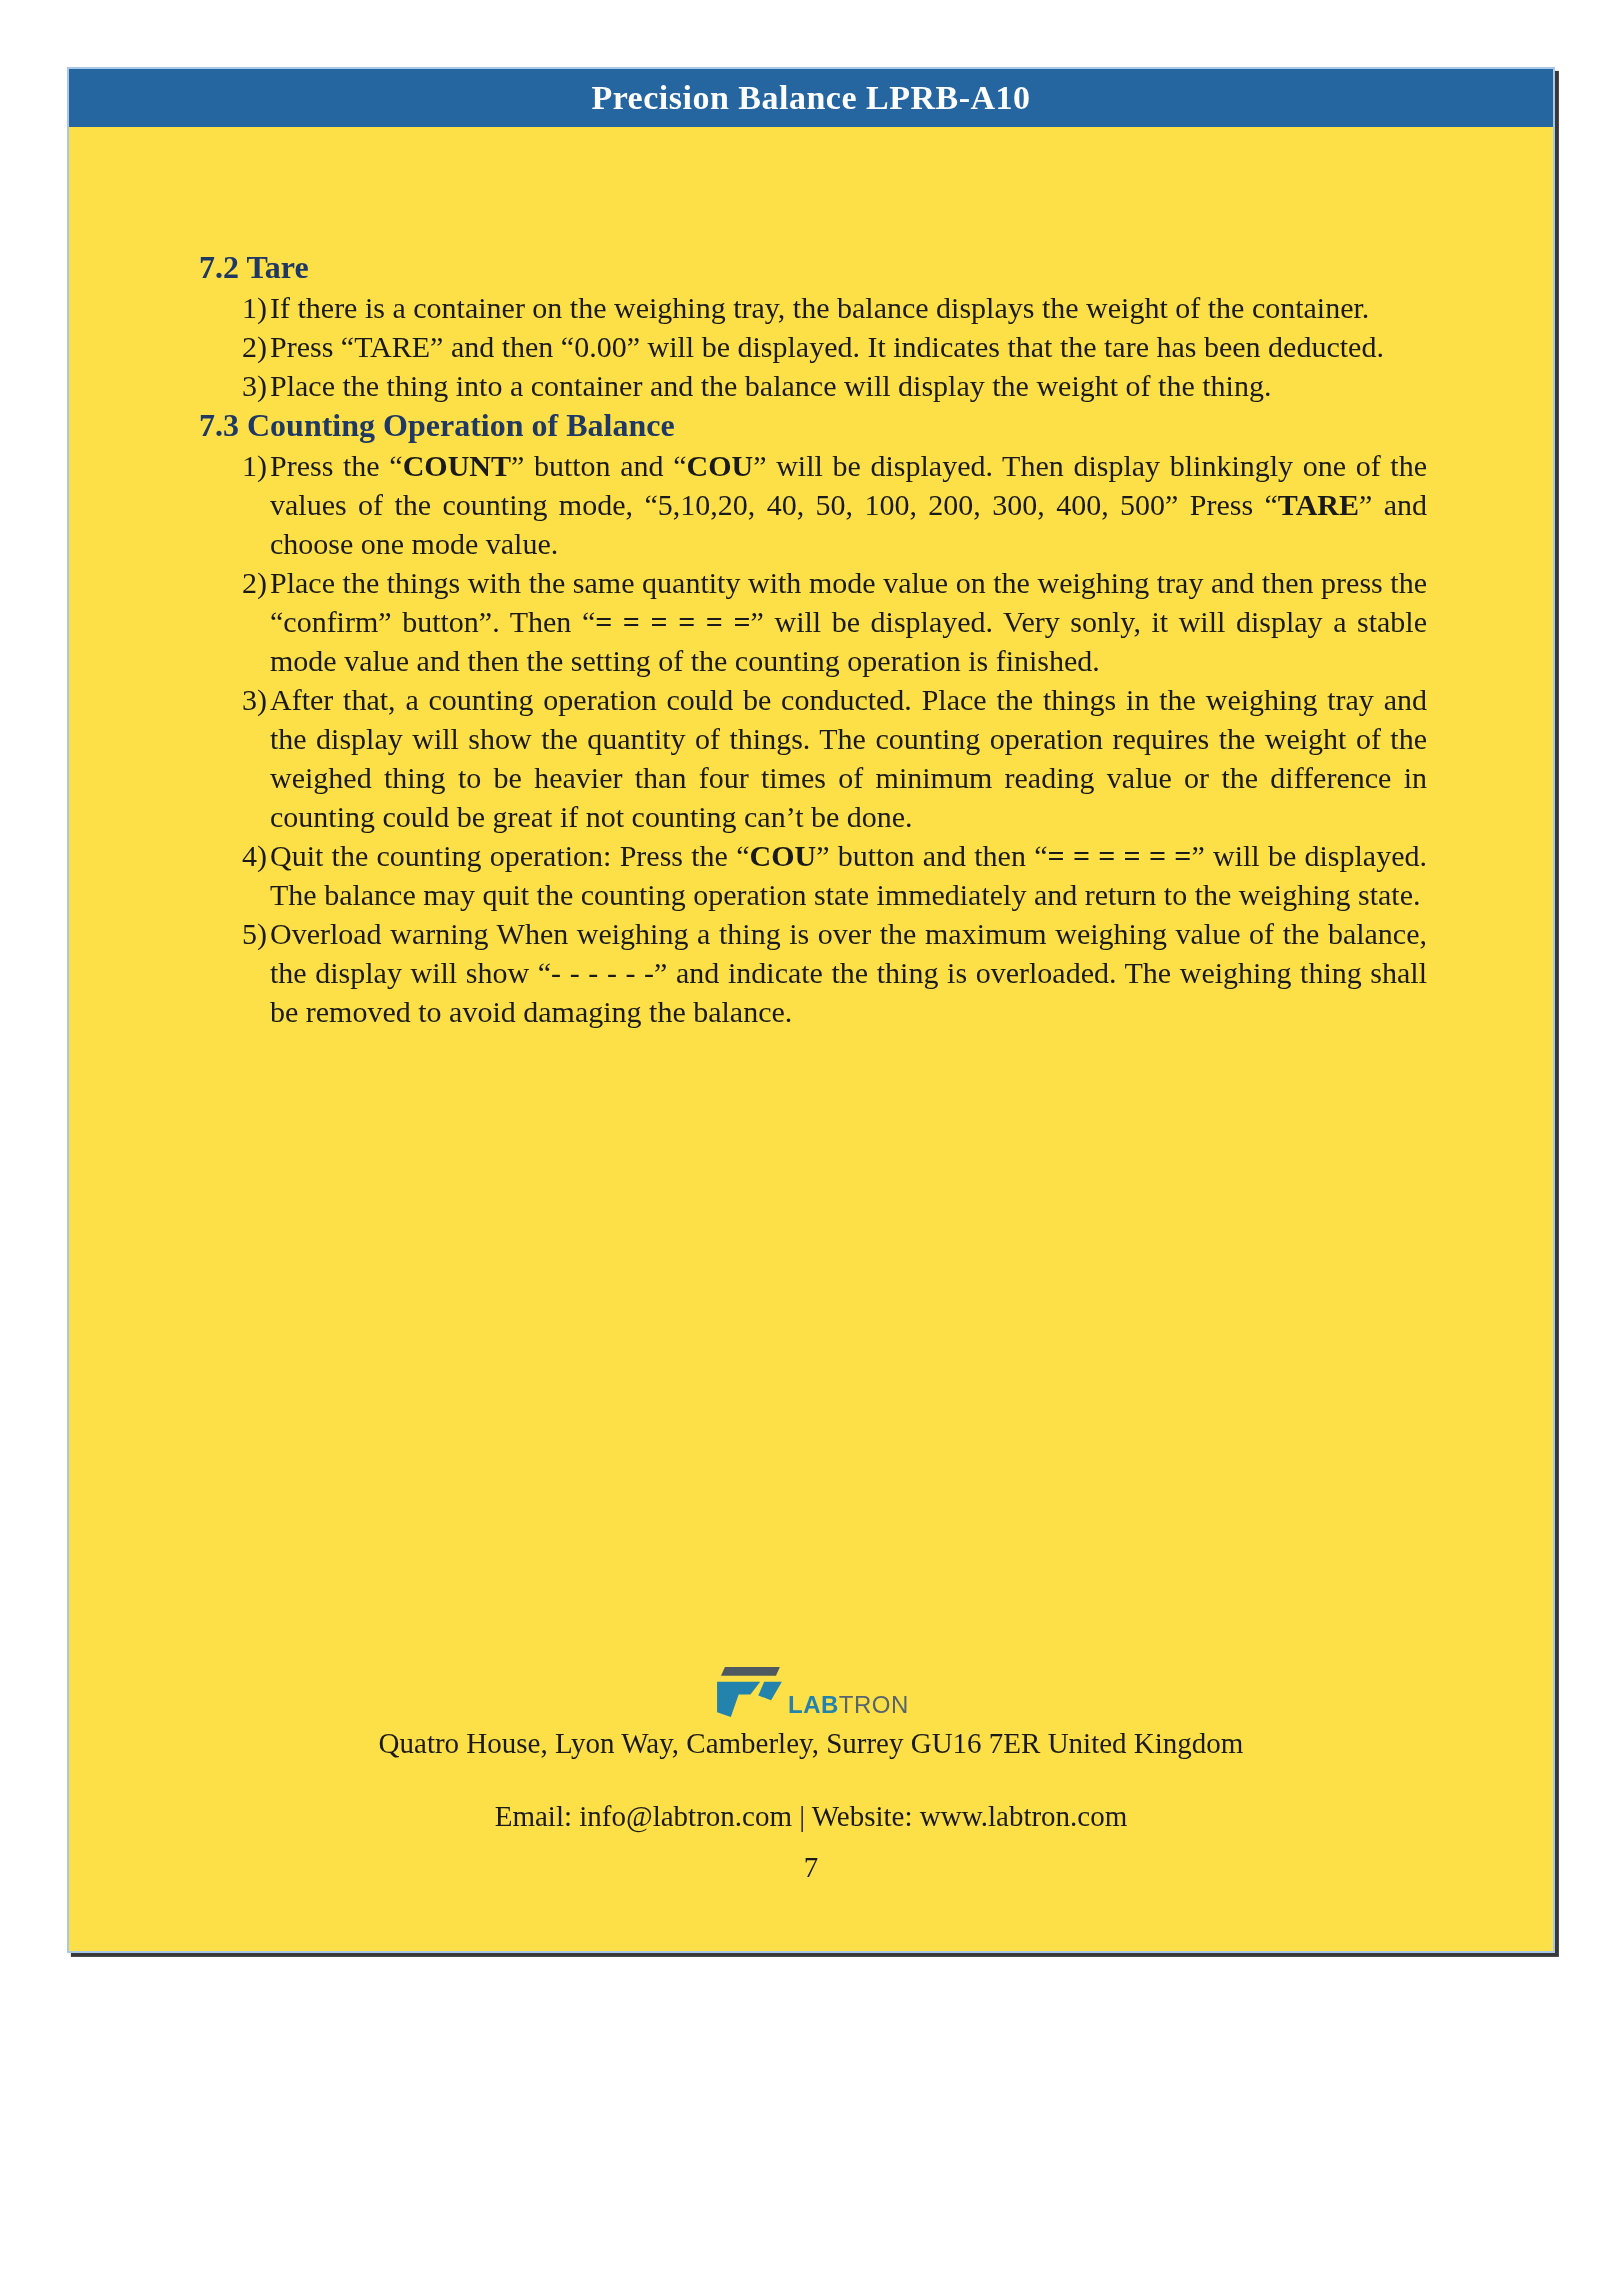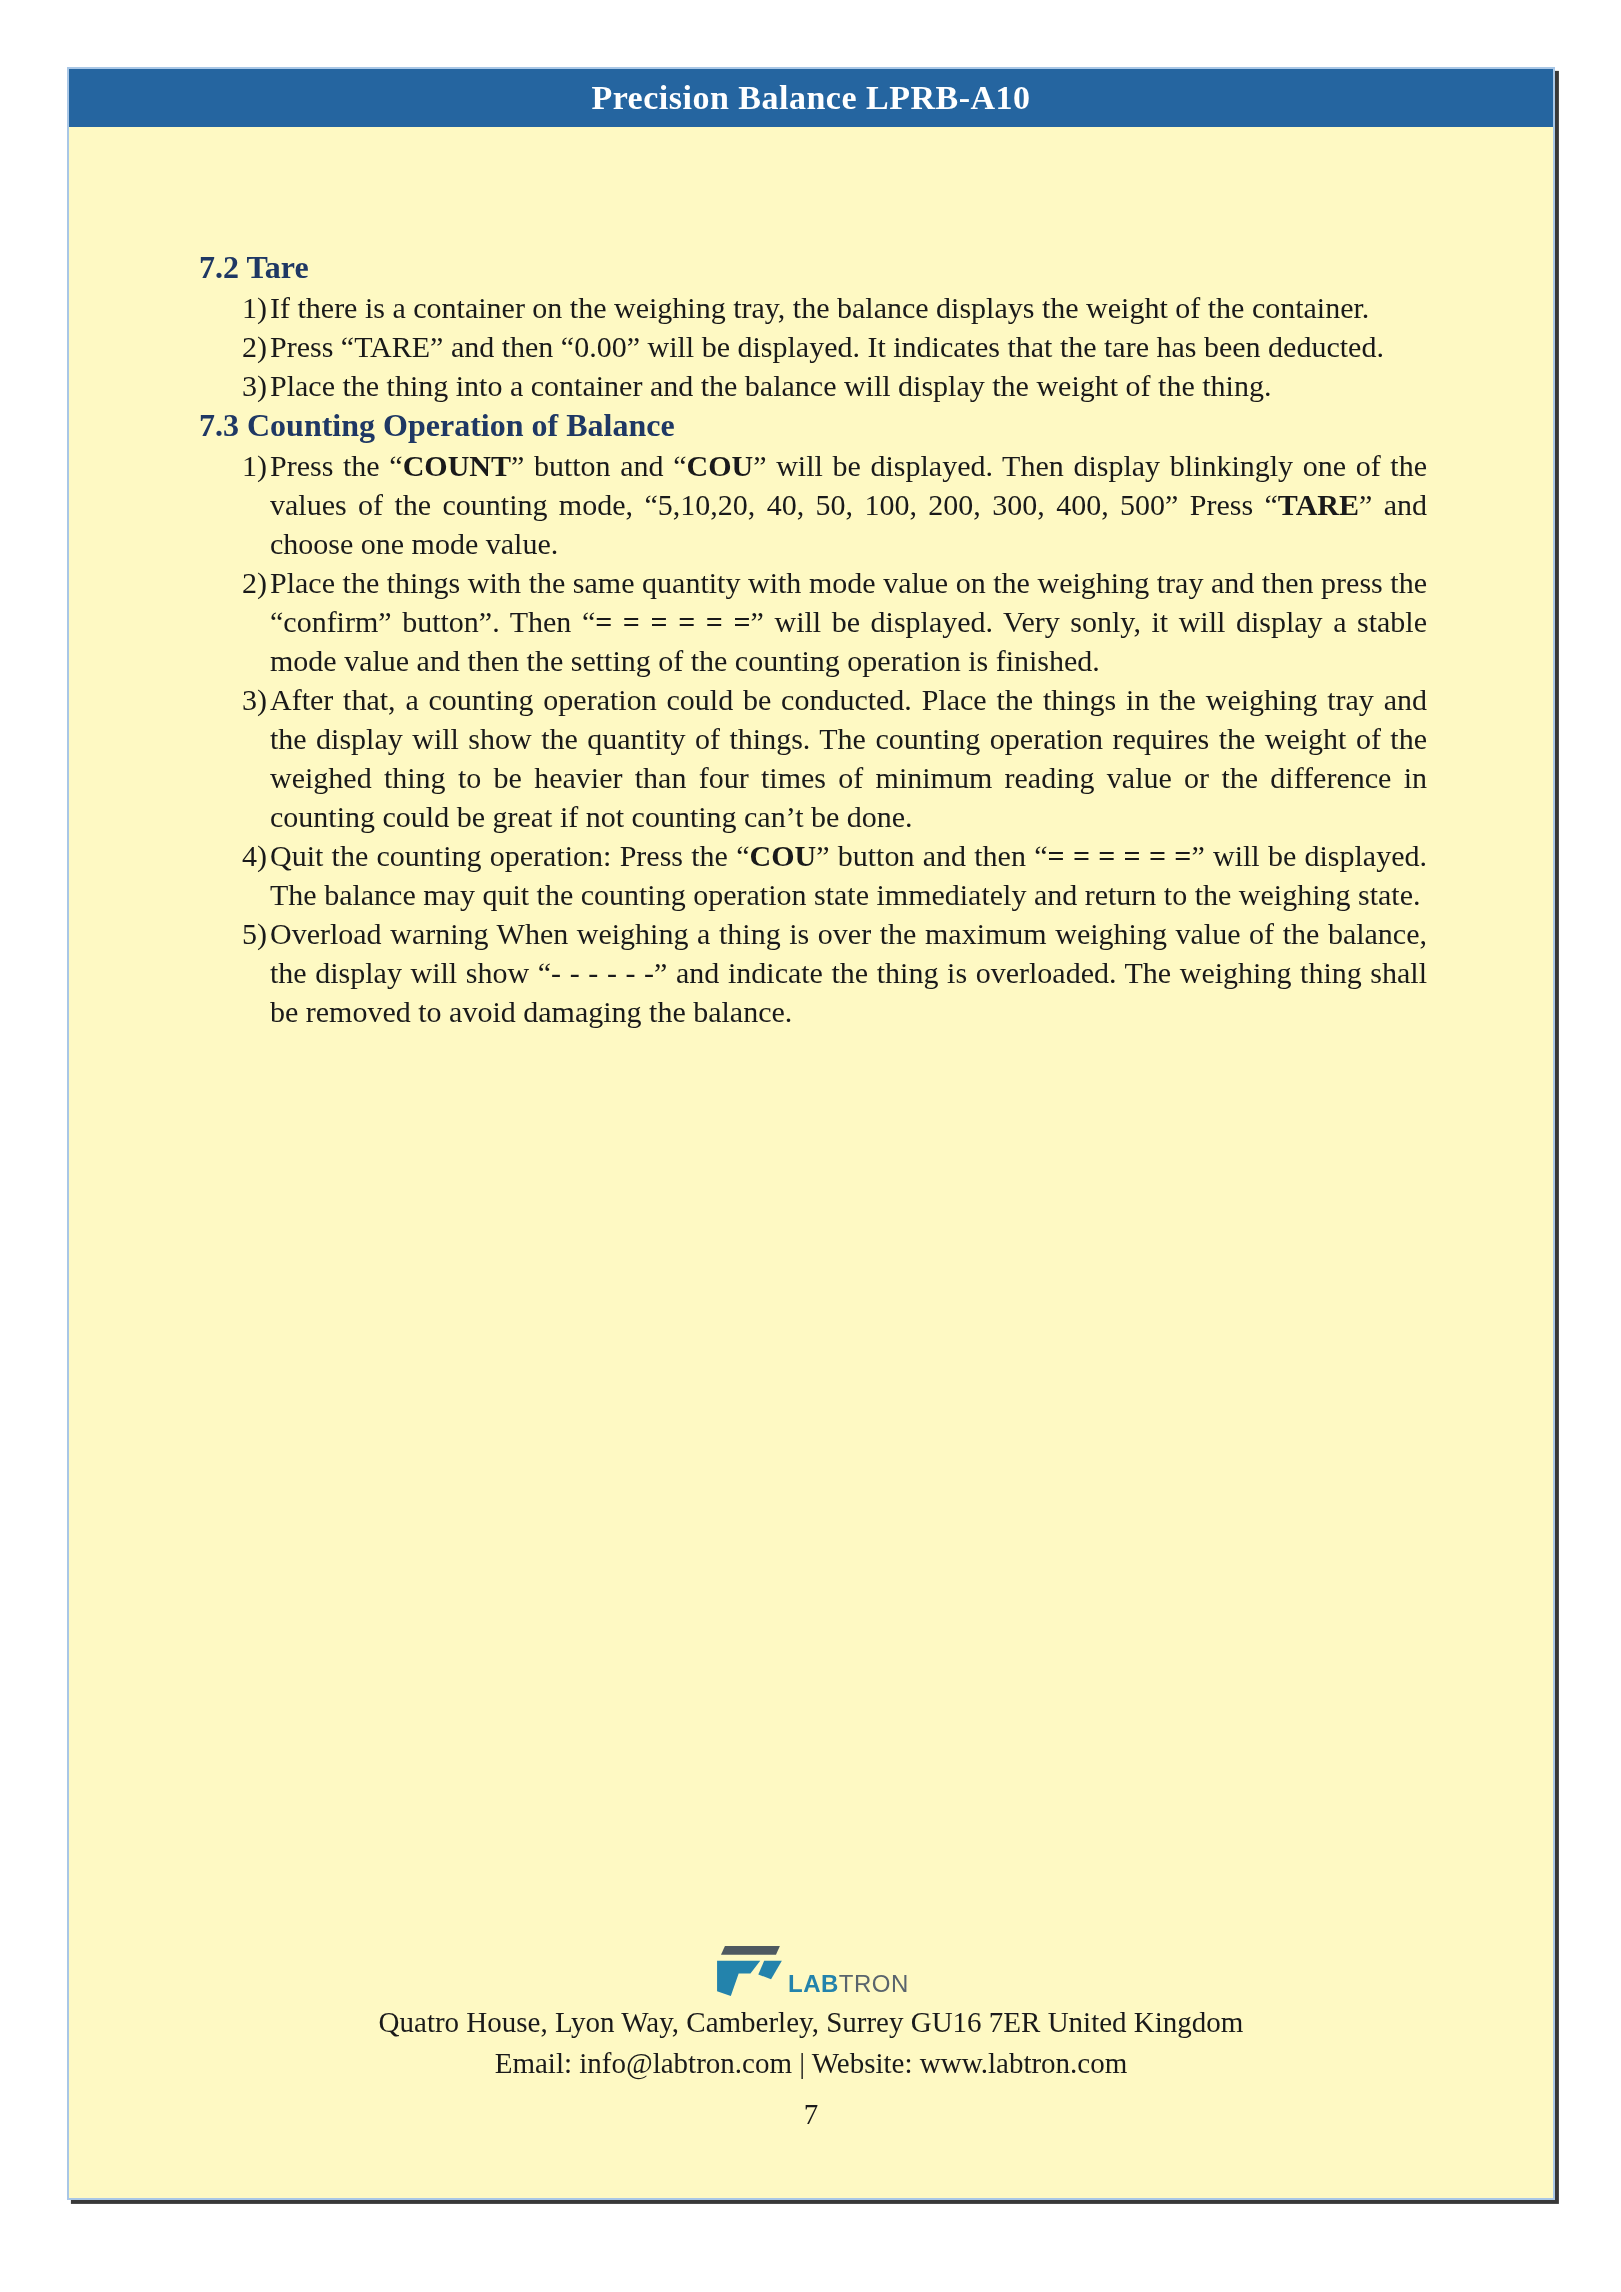--- a/index.html
+++ b/index.html
@@ -6,25 +6,25 @@
   body {
     width:1621px; height:2293px;
     background:#ffffff;
     font-family:"Liberation Serif", serif;
     position:relative;
     color:#1a1a1a;
   }
   .page-box {
     position:absolute;
     left:67px; top:67px;
-    width:1488px; height:2133px;
+    width:1488px; height:1886px;
     box-sizing:border-box;
     border:2px solid #A9C7E6;
     box-shadow:3.9px 3.9px 0 0 #383838;
-    background:#fef9c3;
+    background:#fde047;
   }
   .header-bar {
     height:58px;
     background:#2565A0;
     display:flex; align-items:center; justify-content:center;
   }
   .header-bar .doc-title {
     color:#ffffff;
     font-size:34px;
     font-weight:bold;
@@ -76,21 +76,21 @@
   .logo-icon-svg { display:block; margin-right:5.9px; }
   .logo-text {
     font-family:"Liberation Sans", sans-serif;
     font-size:24px;
     line-height:29px;
     letter-spacing:0.5px;
   }
   .logo-lab  { color:#2383AC; font-weight:bold; }
   .logo-tron { color:#59646D; font-weight:normal; }
   .footer-address { line-height:41px; }
-  .footer-contact { line-height:41px; }
+  .footer-contact { line-height:41px;margin-top:32px; }
   .page-number { margin-top:11.8px; line-height:37px; }
 </style>
 </head>
 <body>
 
 <div class="page-box">
 
   <div class="header-bar">
     <span class="doc-title">Precision Balance LPRB-A10</span>
   </div>

